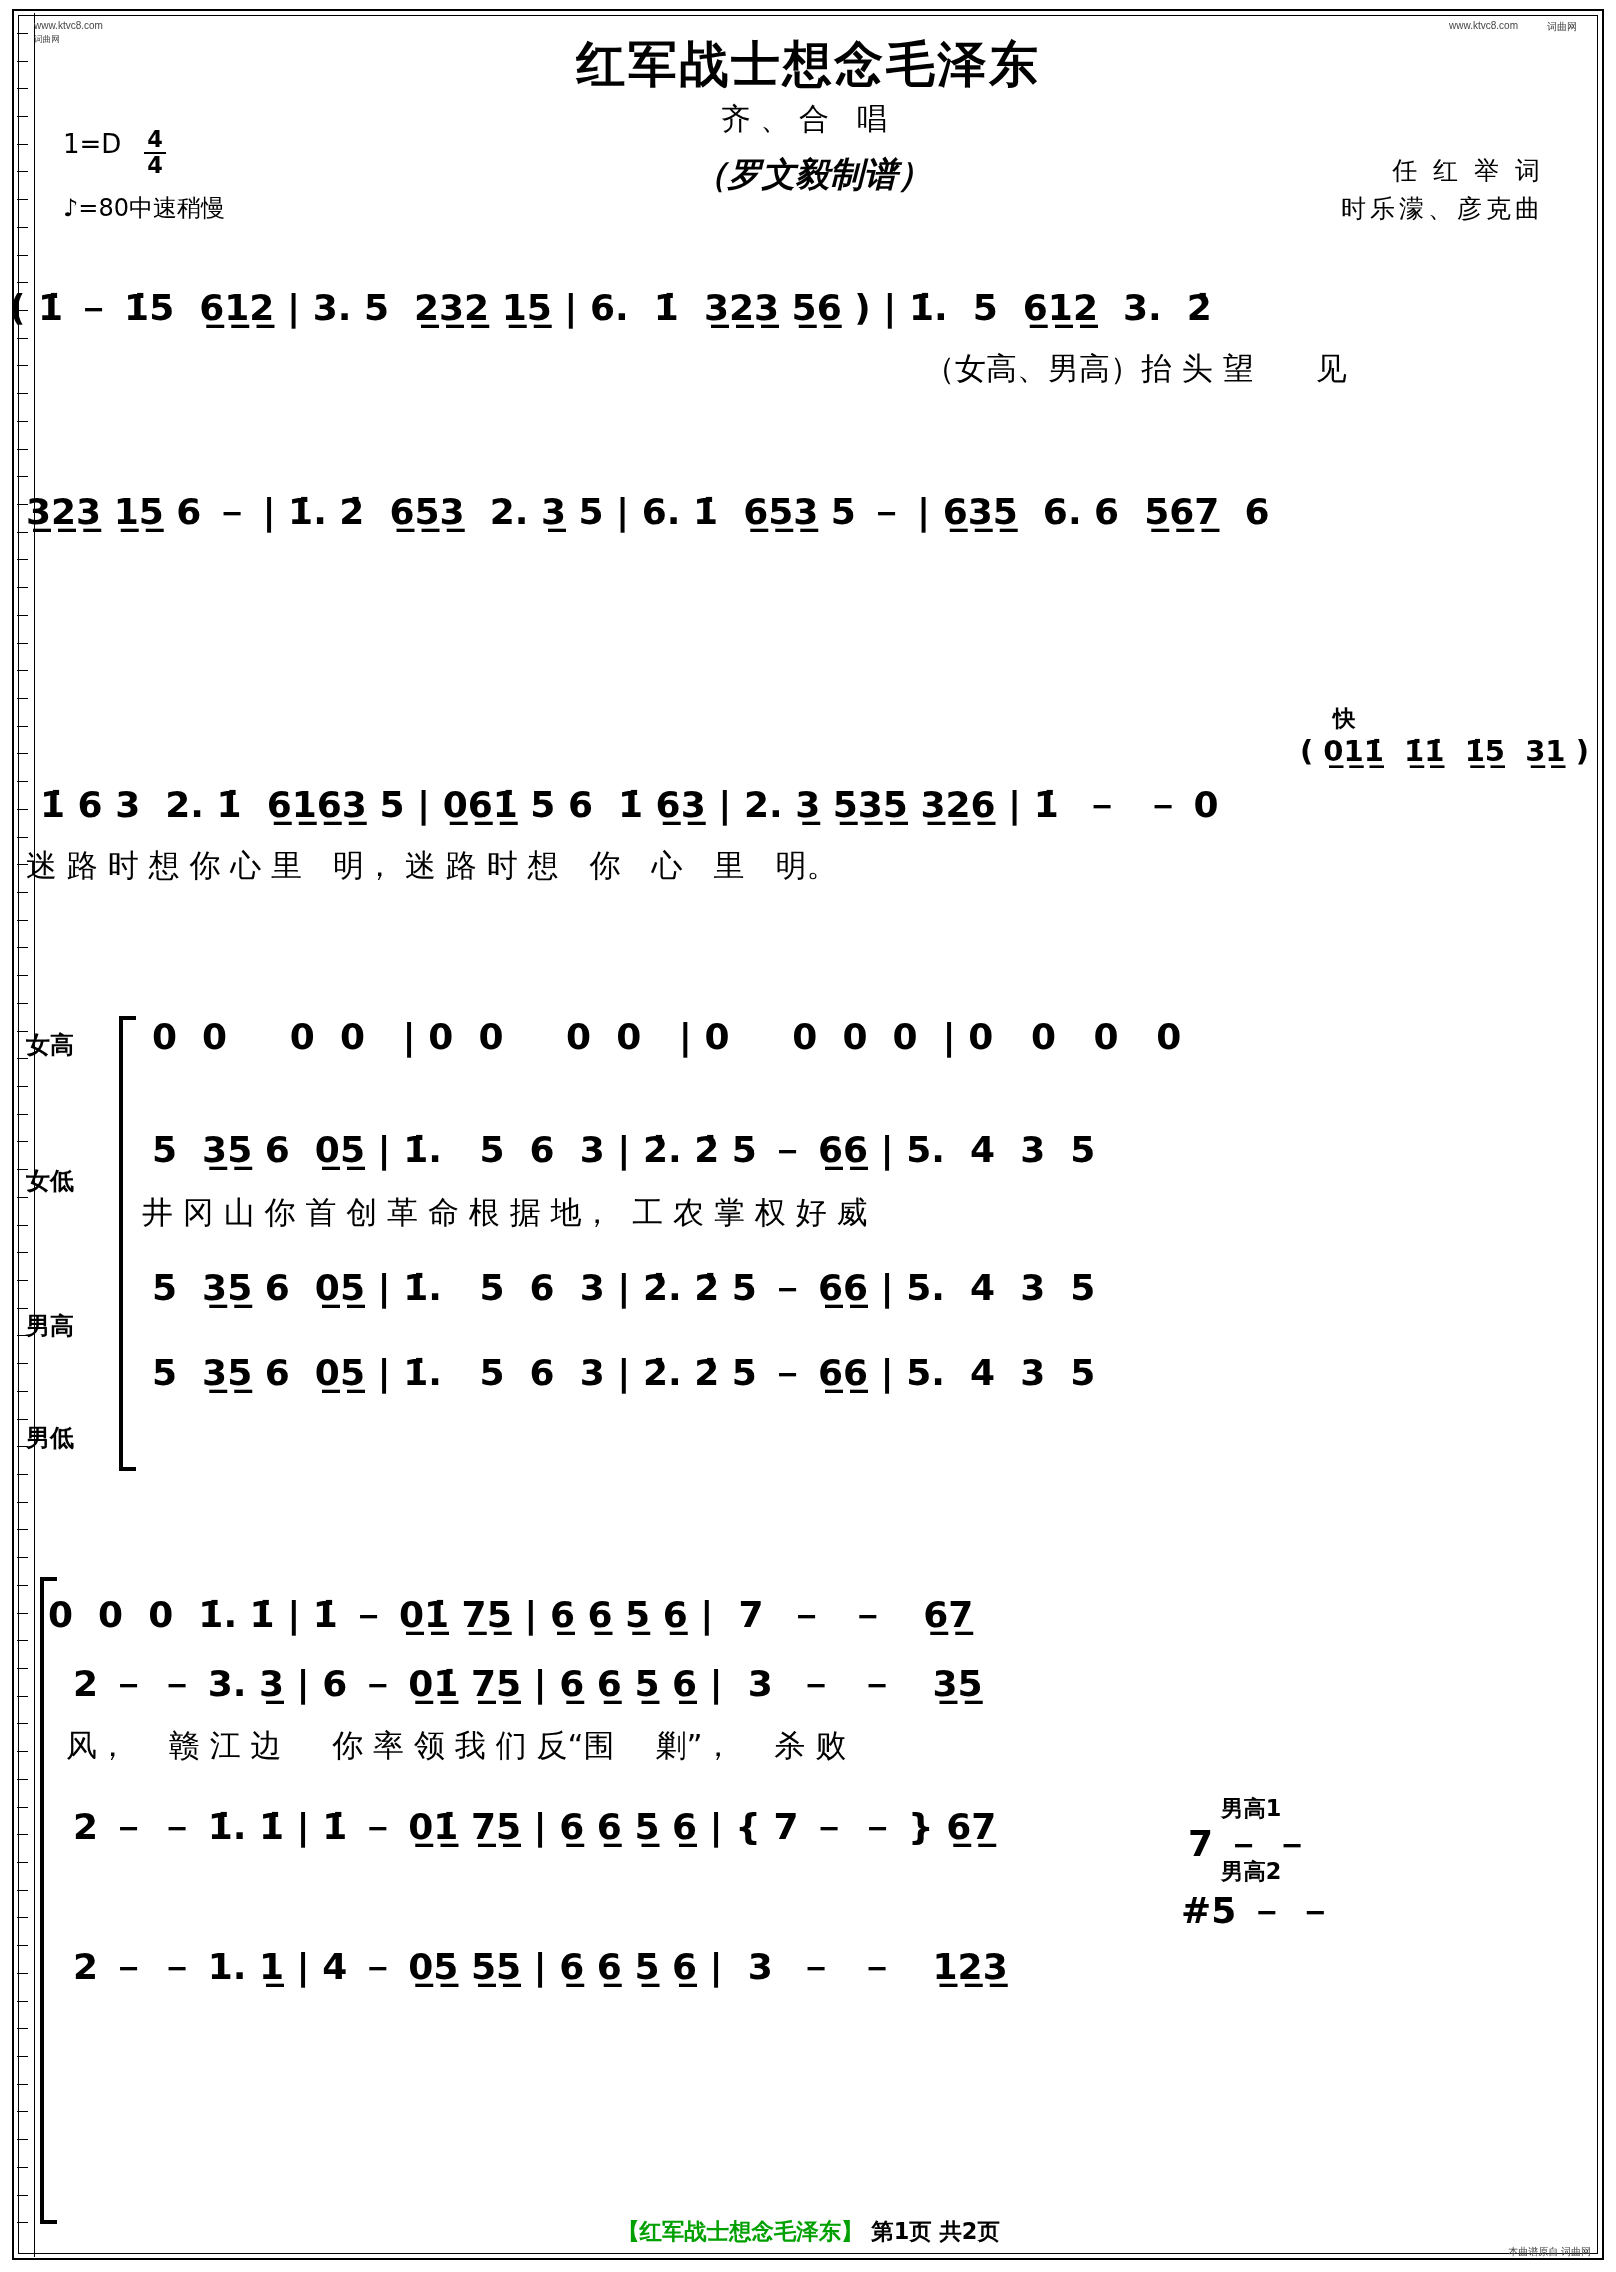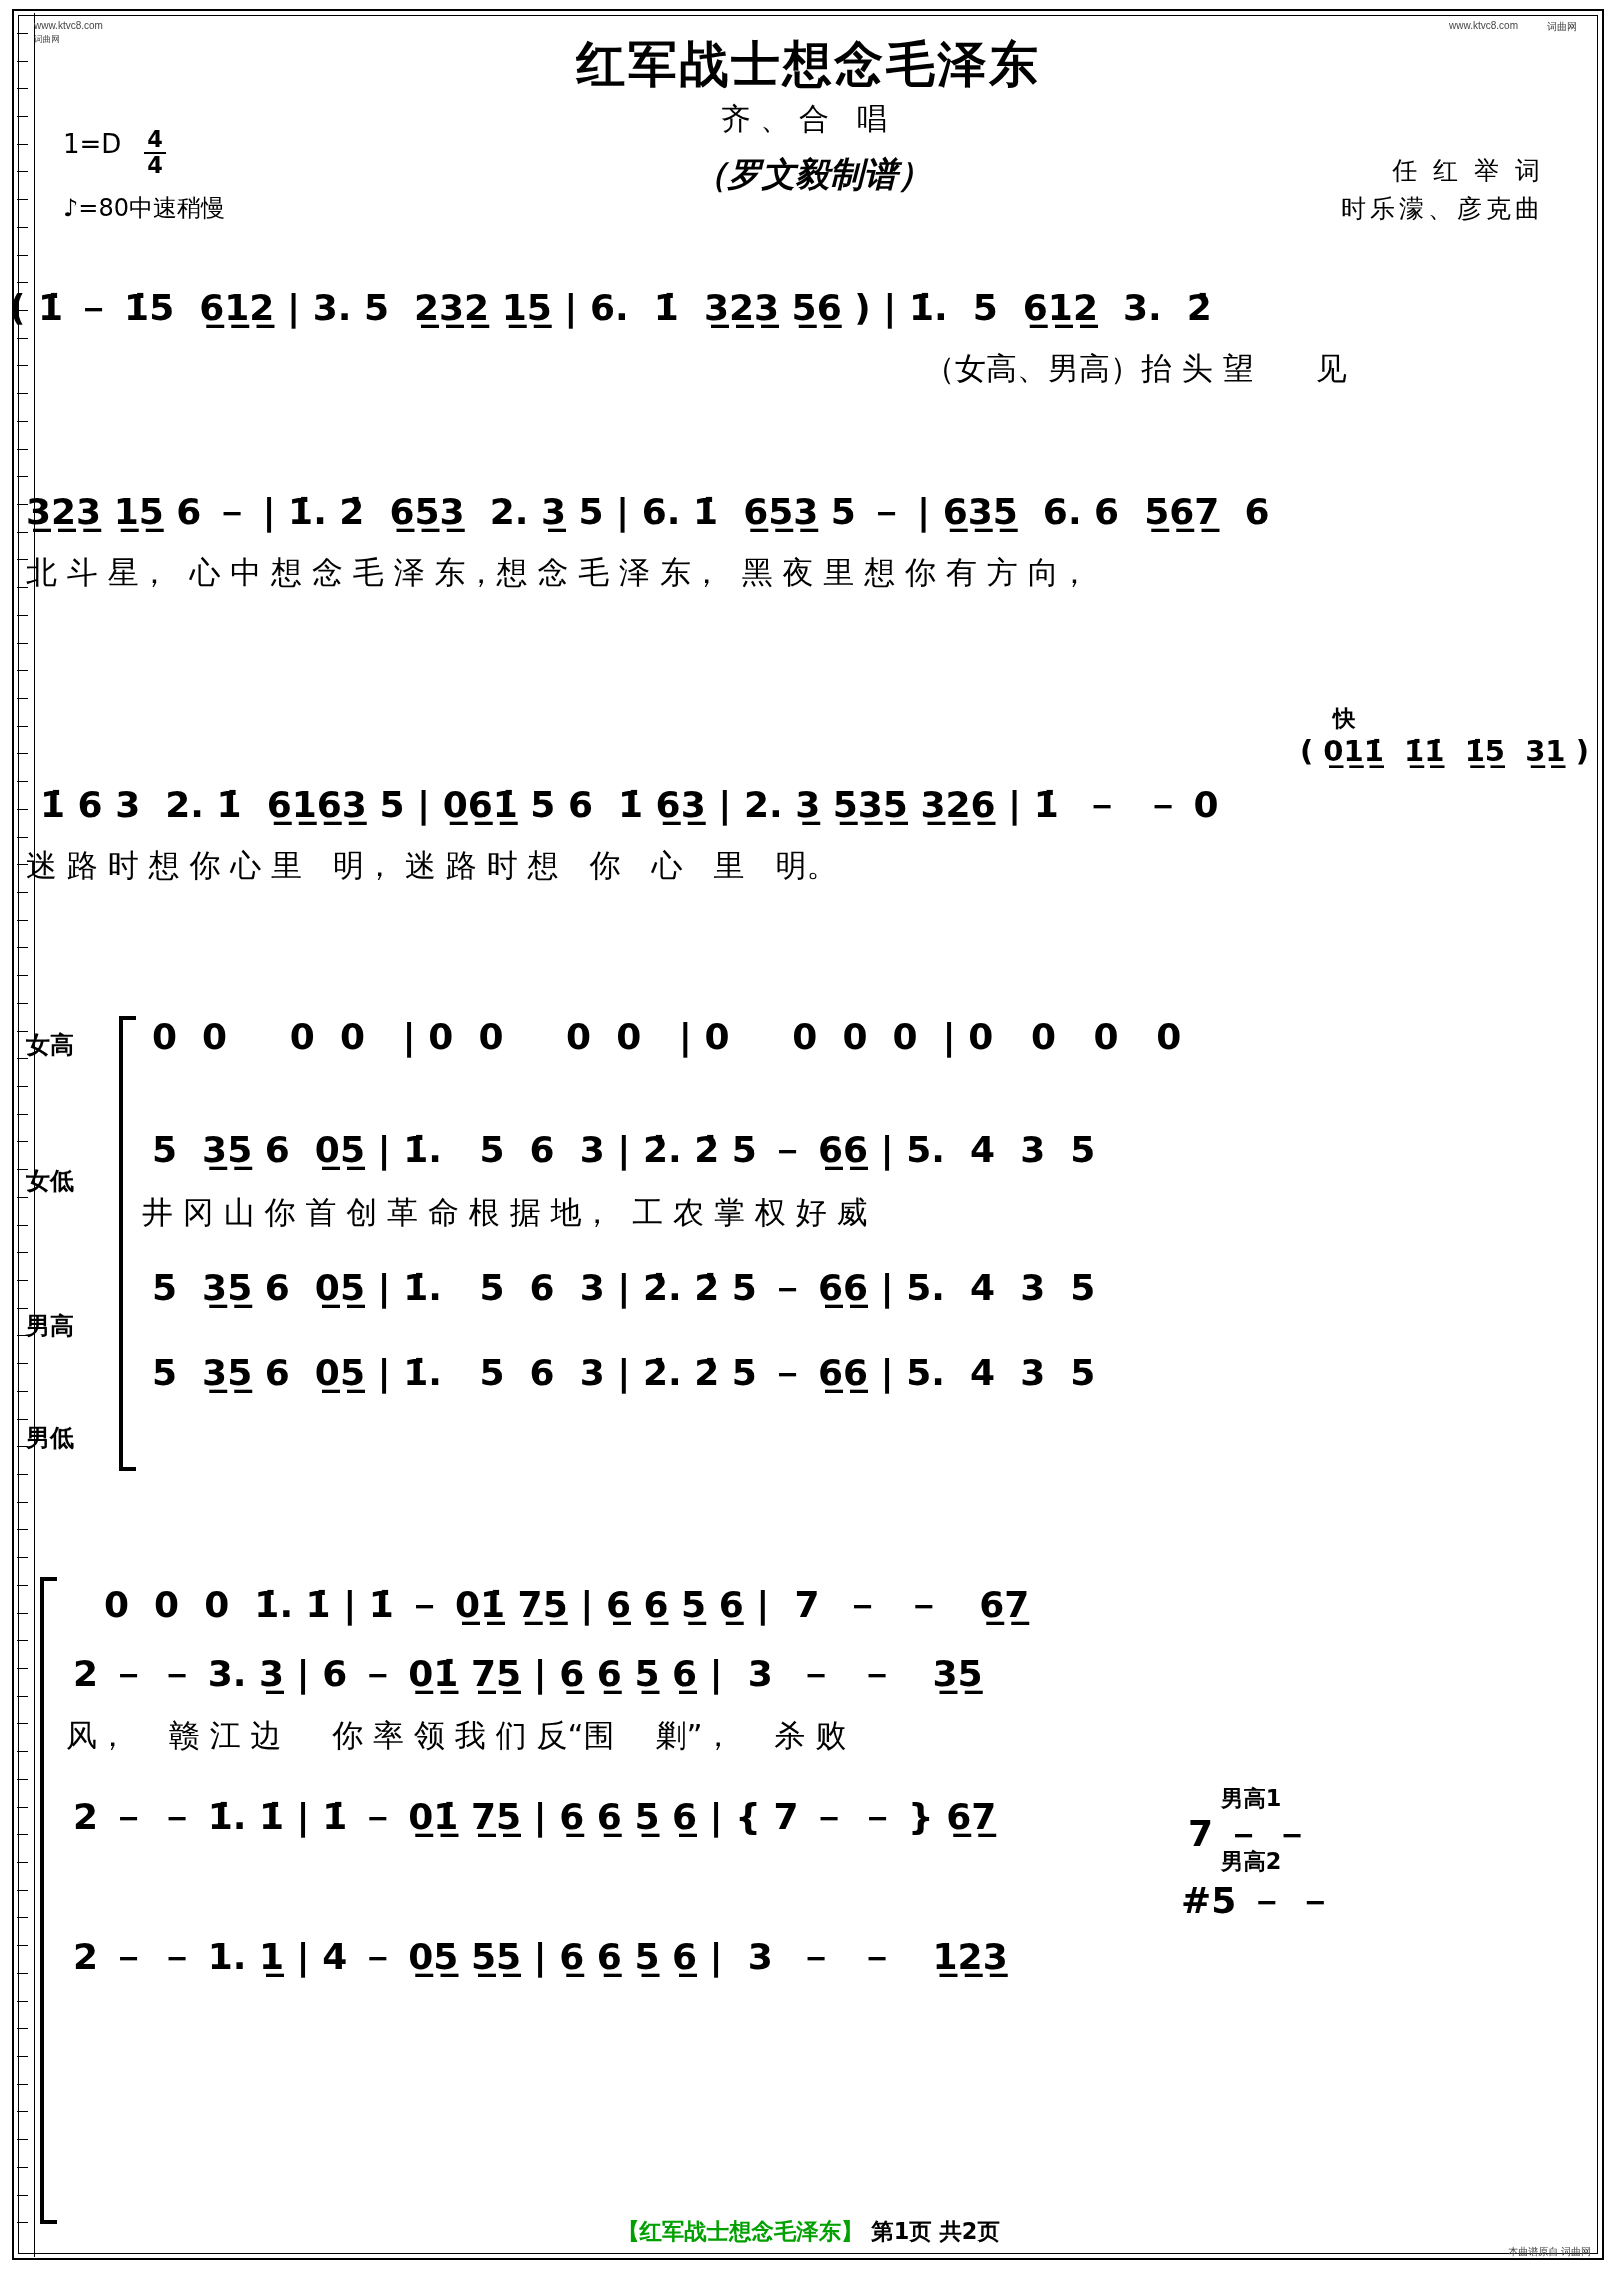--- a/index.html
+++ b/index.html
@@ -266,21 +266,20 @@
   <div>时乐濛、彦克曲</div>
 </div>
 
 <div class="sys" style="top:284px;">
   <div class="notes" style="padding-left:9px;">( 1̇ － 1̇5  6̲1̲2̲ | 3. 5  2̲3̲2̲ 1̲5̲ | 6.  1̇  3̲2̲3̲ 5̲6̲ ) | 1̇.  5  6̲1̲2̲  3.  2̇</div>
   <div class="lyr" style="padding-left:924px; margin-top:14.5px;">（女高、男高）抬 头 望　　见</div>
 </div>
 
 <div class="sys" style="top:488px;">
   <div class="notes" style="padding-left:26px;">3̲2̲3̲ 1̲5̲ 6 － | 1̇. 2̇  6̲5̲3̲  2. 3̲ 5 | 6. 1̇  6̲5̲3̲ 5 － | 6̲3̲5̲  6. 6  5̲6̲7̲  6</div>
-  <div class="lyr" style="padding-left:26px; margin-top:14.5px;">北 斗 星，  心 中 想 念 毛 泽 东，想 念 毛 泽 东，  黑 夜 里 想 你 有 方 向，</div>
 </div>
 
 <div class="sys" style="top:703px;">
   <div class="tempo-mark" style="padding-left:1333px;">快</div>
   <div class="notes" style="padding-left:1300px; font-size:29px;">( 0̲1̲1̲̇  1̲̇1̲̇  1̲̇5̲  3̲1̲ )</div>
   <div class="notes" style="padding-left:40px; margin-top:13px;">1̇ 6 3  2. 1̇  6̲1̲6̲3̲ 5 | 0̲6̲1̲̇ 5 6  1̇ 6̲3̲ | 2. 3̲ 5̲3̲5̲ 3̲2̲6̲ | 1̇  －  － 0</div>
   <div class="lyr" style="padding-left:26px; margin-top:14.5px;">迷 路 时 想 你 心 里　明， 迷 路 时 想　你　心　里　明。</div>
 </div>
 
 <div class="sys" style="top:1003px;">
@@ -298,21 +297,21 @@
   <div class="notes" style="padding-left:152px; margin-top:30px;">5  3̲5̲ 6  0̲5̲ | 1̇.   5  6  3 | 2̇. 2̇ 5 － 6̲6̲ | 5.  4  3  5</div>
 
   <div class="partname" style="left:26px; top:419px;">男低</div>
   <div class="notes" style="padding-left:152px; margin-top:36px;">5  3̲5̲ 6  0̲5̲ | 1̇.   5  6  3 | 2̇. 2̇ 5 － 6̲6̲ | 5.  4  3  5</div>
 </div>
 
 <div class="sys" style="top:1570px;">
   <div class="brace" style="left:40px; top:6.6px; height:647px;"></div>
 
 
-  <div class="notes" style="padding-left:104px; margin-top:11px;">0  0  0  1̇. 1̇ | 1̇ － 0̲1̲̇ 7̲5̲ | 6̲ 6̲ 5̲ 6̲ |  7  －  －   6̲7̲</div>
+  <div class="notes" style="padding-left:48px; margin-top:21px;">0  0  0  1̇. 1̇ | 1̇ － 0̲1̲̇ 7̲5̲ | 6̲ 6̲ 5̲ 6̲ |  7  －  －   6̲7̲</div>
   <div class="notes" style="padding-left:73px; margin-top:20px;">2 － － 3. 3̲ | 6 － 0̲1̲̇ 7̲5̲ | 6̲ 6̲ 5̲ 6̲ |  3  －  －   3̲5̲</div>
   <div class="lyr" style="padding-left:66px; margin-top:16px;">风，　 赣 江 边　  你 率 领 我 们 反“围　 剿”，　 杀 败</div>
 
   <div class="small-label" style="padding-left:1221px; margin-top:26px;">男高1</div>
   <div class="notes" style="padding-left:1188px; margin-top:-4px;">7 － －</div>
 
   <div class="notes" style="padding-left:73px; margin-top:-66px;">2 － － 1̇. 1̇ | 1̇ － 0̲1̲̇ 7̲5̲ | 6̲ 6̲ 5̲ 6̲ | { 7 － － } 6̲7̲</div>
 
   <div class="small-label" style="padding-left:1221px; margin-top:4px;">男高2</div>
   <div class="notes" style="padding-left:1181px; margin-top:0px;">#5 － －</div>

